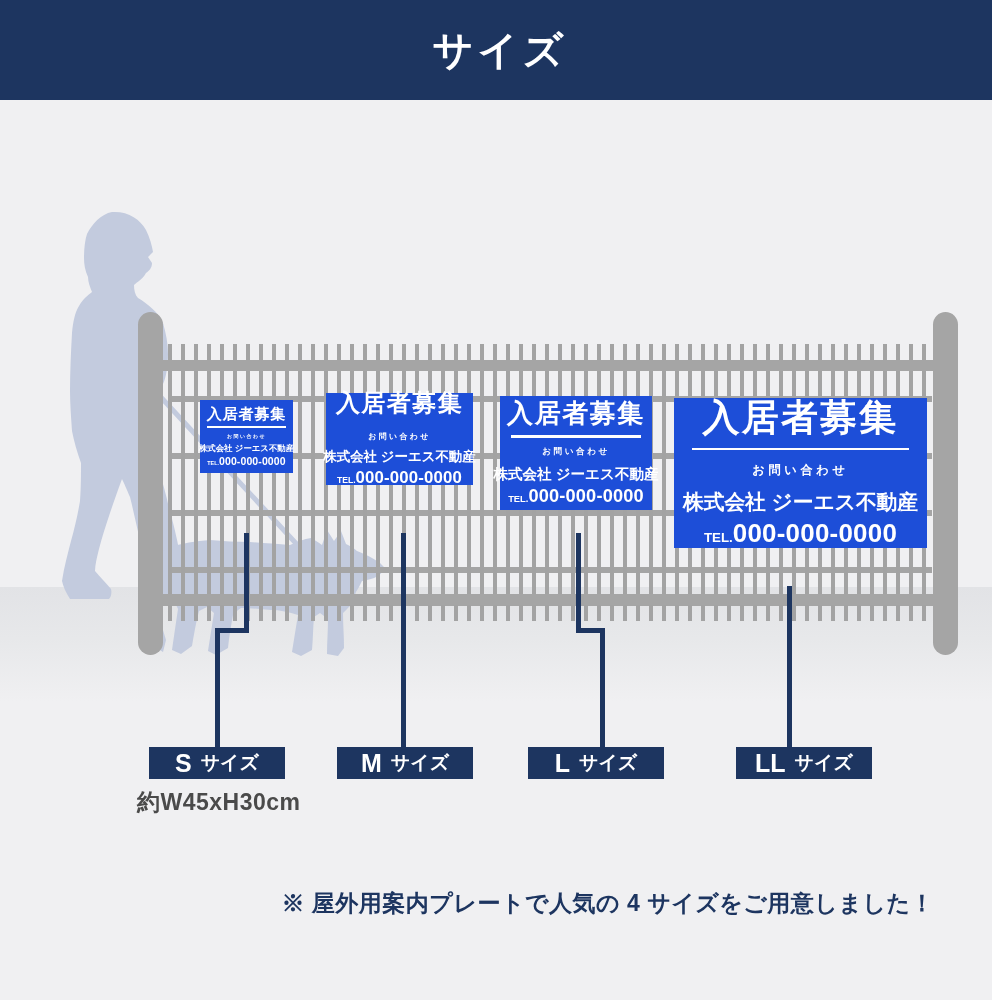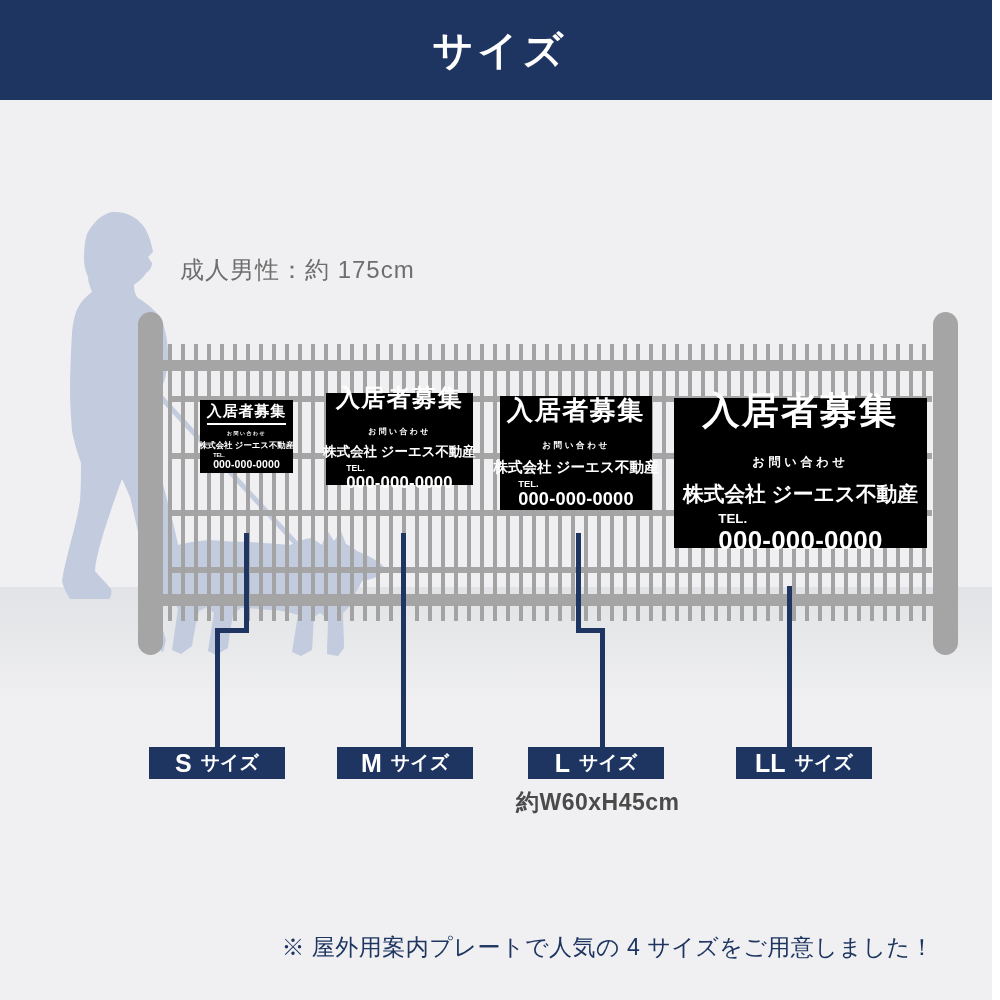--- a/index.html
+++ b/index.html
@@ -27,43 +27,43 @@
   .rail.thick-top{left:163px;top:360px;width:770px;height:11px;}
   .rail.thick-bottom{left:163px;top:594px;width:770px;height:12px;}
   .rail.thin{left:168px;width:764px;height:6px;z-index:2;}
   .bars{position:absolute;left:168px;width:764px;z-index:2;
         background:repeating-linear-gradient(90deg,#a3a3a3 0px,#a3a3a3 4px,transparent 4px,transparent 13px);}
   .bars.ticks-top{top:344px;height:17px;}
   .bars.grid{top:371px;height:224px;}
   .bars.ticks-bottom{top:605px;height:16px;}
 
   
-  .sign{position:absolute;background:#000000;color:#ffffff;z-index:3;display:flex;flex-direction:column;
+  .sign{position:absolute;background:#1d4ed8;color:#ffffff;z-index:3;display:flex;flex-direction:column;
         align-items:center;justify-content:center;text-align:center;font-size:var(--f);}
   .sign-title{font-size:1em;font-weight:bold;letter-spacing:0.06em;line-height:1.1;white-space:nowrap;}
   .sign-rule{width:86%;height:calc(var(--f)*0.08 + 1px);background:#ffffff;margin:calc(var(--f)*0.26) 0 calc(var(--f)*0.34) 0;}
   .sign-contact{font-size:0.33em;font-weight:bold;letter-spacing:0.3em;margin-bottom:calc(var(--f)*0.24);white-space:nowrap;}
   .sign-company{font-size:0.56em;font-weight:bold;white-space:nowrap;margin-bottom:calc(var(--f)*0.08);}
-  .sign-tel{font-weight:800;white-space:nowrap;display:flex;align-items:baseline;justify-content:center;flex-direction:column;}
+  .sign-tel{font-weight:800;white-space:nowrap;display:flex;align-items:baseline;justify-content:center;}
   .tel-prefix{font-size:0.36em;}
   .tel-num{font-size:0.70em;letter-spacing:0.01em;}
 
   
   .conn{position:absolute;background:#1d3560;z-index:4;}
 
   
   .size-group{position:absolute;top:747px;width:160px;text-align:center;z-index:4;}
   .size-box{width:136px;height:32px;margin:0 auto;background:#1d3560;color:#ffffff;
             display:flex;align-items:center;justify-content:center;gap:9px;}
   .size-letter{font-size:25px;font-weight:bold;}
   .size-suffix{font-size:19px;font-weight:bold;}
   .size-dim{margin-top:8px;font-size:23px;font-weight:bold;color:#4a4a4a;letter-spacing:0.5px;white-space:nowrap;}
 
   
-  .note{position:absolute;right:58px;top:932px;font-size:23px;font-weight:normal;color:#1d3560;z-index:5;letter-spacing:0.5px;}
+  .note{position:absolute;right:58px;top:888px;font-size:23px;font-weight:bold;color:#1d3560;z-index:5;letter-spacing:0.5px;}
 </style>
 </head>
 <body>
 
 <div class="stage">
 
   <div class="header">
     <div class="title">サイズ</div>
   </div>
 
@@ -86,21 +86,20 @@
          C343,624 344,636 344,648 L338,656 L327,654 C327,642 328,630 328,619 L320,613 L314,617 C313,628 313,639 312,650
          L301,656 L292,652 C294,639 296,627 298,615 C289,612 280,610 271,610 C261,609 250,608 241,608
          C238,610 235,612 233,615 C231,626 229,637 228,648 L216,655 L208,651 C210,638 212,625 214,613 L207,607 L199,611
          C196,622 194,634 192,646 L181,654 L172,650 C174,636 176,622 178,609 C175,603 172,596 170,591
          C167,594 165,598 163,602 C161,608 160,614 160,620 C162,627 164,633 166,640 L163,652 C159,650 156,647 154,644
          C154,636 155,628 155,621 C153,613 151,606 150,599 C152,590 154,582 157,576 C156,570 156,564 157,559
          C160,554 164,550 168,548 C182,543 196,541 210,540 C223,541 237,542 250,542 C263,543 277,544 290,545
          C297,542 304,539 311,538 C315,540 319,543 322,545 Z" fill="#c3cbde"></path>
   </svg>
 
-  <div class="ref-label">成人男性：約 175cm</div>
 
   <div class="post left"></div>
   <div class="post right"></div>
   <div class="bars ticks-top"></div>
   <div class="rail thin" style="top:396px"></div>
   <div class="rail thin" style="top:453px"></div>
   <div class="rail thin" style="top:510px"></div>
   <div class="rail thin" style="top:567px"></div>
   <div class="bars grid"></div>
   <div class="rail thick-top"></div>
@@ -158,35 +157,35 @@
   <div class="conn" style="left:576px;top:533px;width:5px;height:100px"></div>
   <div class="conn" style="left:576px;top:628px;width:29px;height:5px"></div>
   <div class="conn" style="left:600px;top:628px;width:5px;height:119px"></div>
   <div class="conn" style="left:787px;top:586px;width:5px;height:161px"></div>
 
   <div class="size-group" style="left:137px">
     <div class="size-box">
       <span class="size-letter">S</span>
       <span class="size-suffix">サイズ</span>
     </div>
+    <div class="size-dim">約W45xH30cm</div>
   </div>
 
   <div class="size-group" style="left:325px">
     <div class="size-box">
       <span class="size-letter">M</span>
       <span class="size-suffix">サイズ</span>
     </div>
   </div>
 
   <div class="size-group" style="left:516px">
     <div class="size-box">
       <span class="size-letter">L</span>
       <span class="size-suffix">サイズ</span>
     </div>
-    <div class="size-dim">約W60xH45cm</div>
   </div>
 
   <div class="size-group" style="left:724px">
     <div class="size-box">
       <span class="size-letter">LL</span>
       <span class="size-suffix">サイズ</span>
     </div>
   </div>
 
   <div class="note">※ 屋外用案内プレートで人気の 4 サイズをご用意しました！</div>

